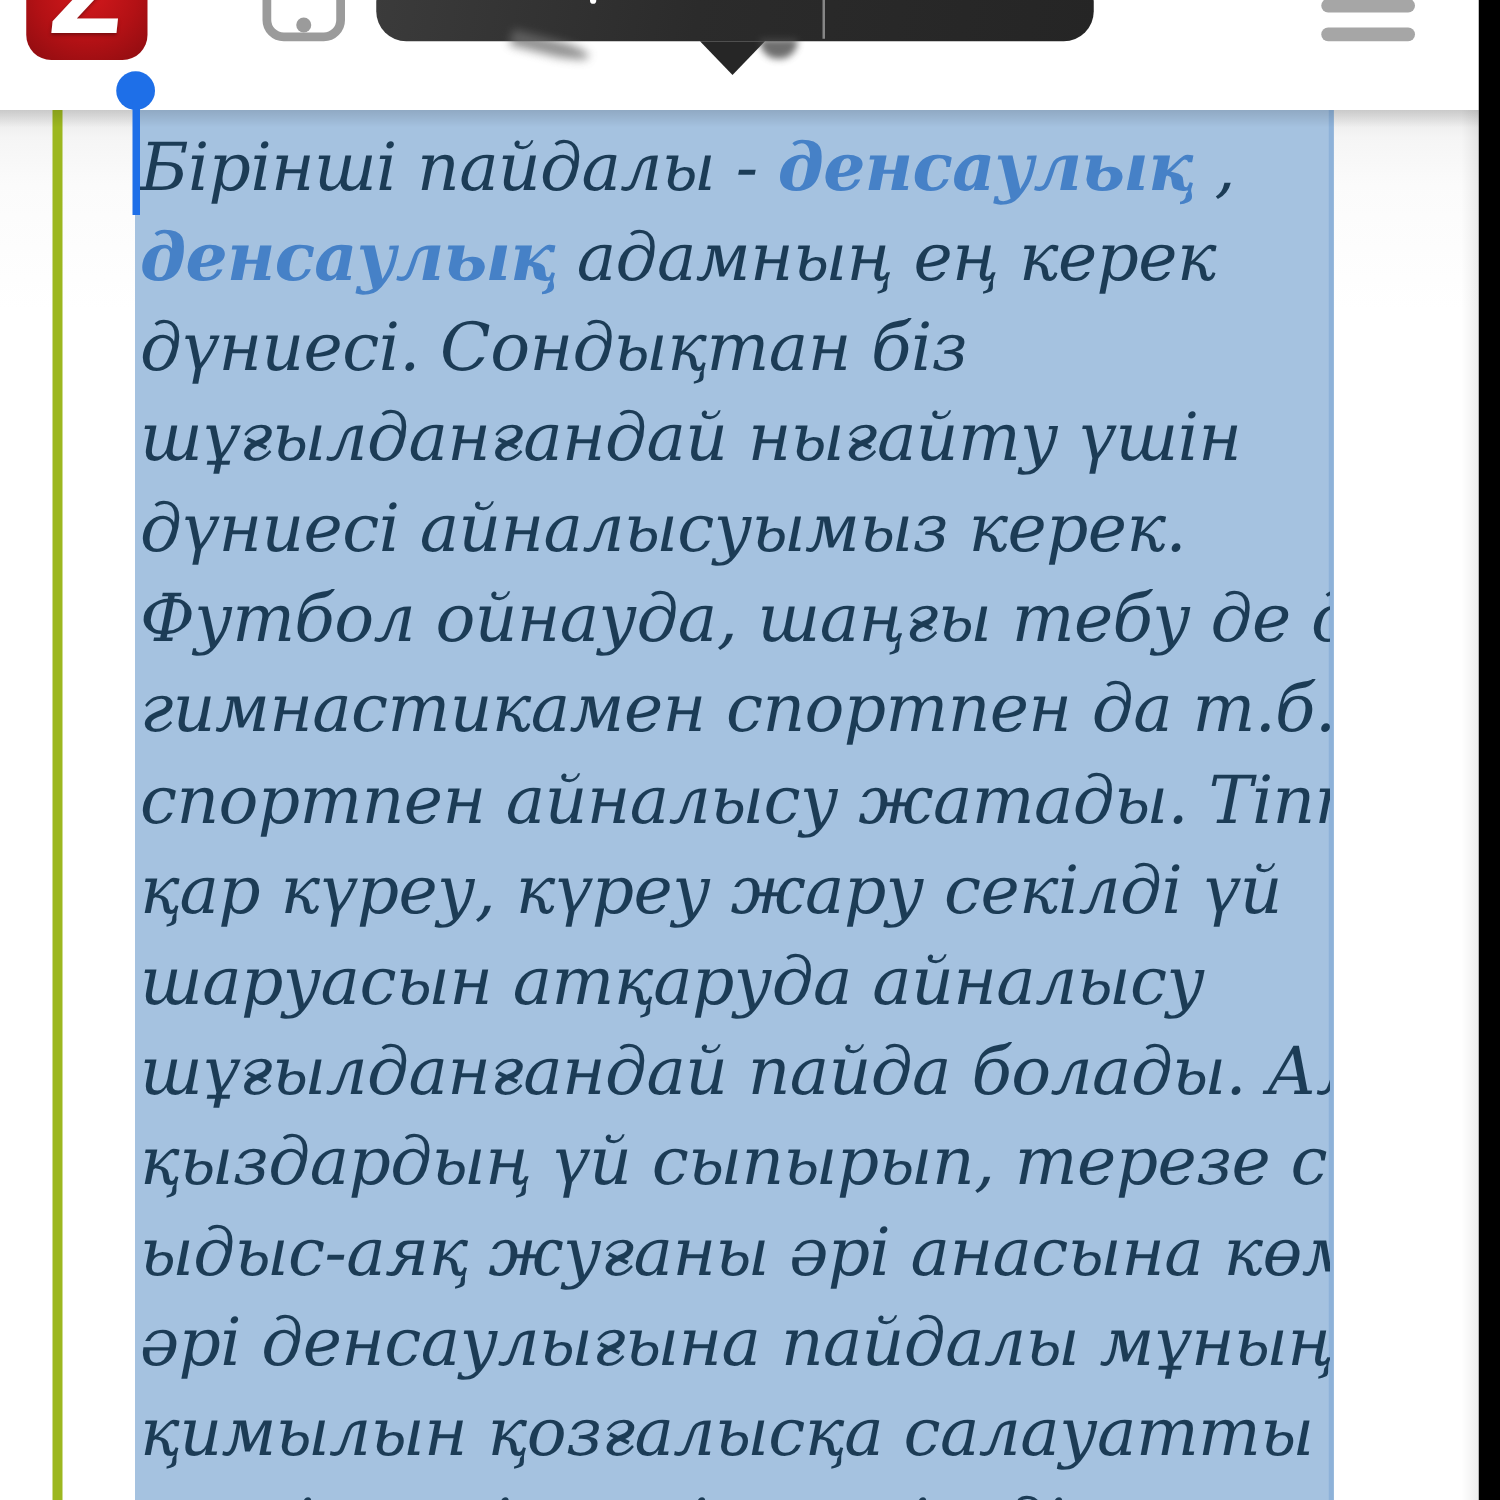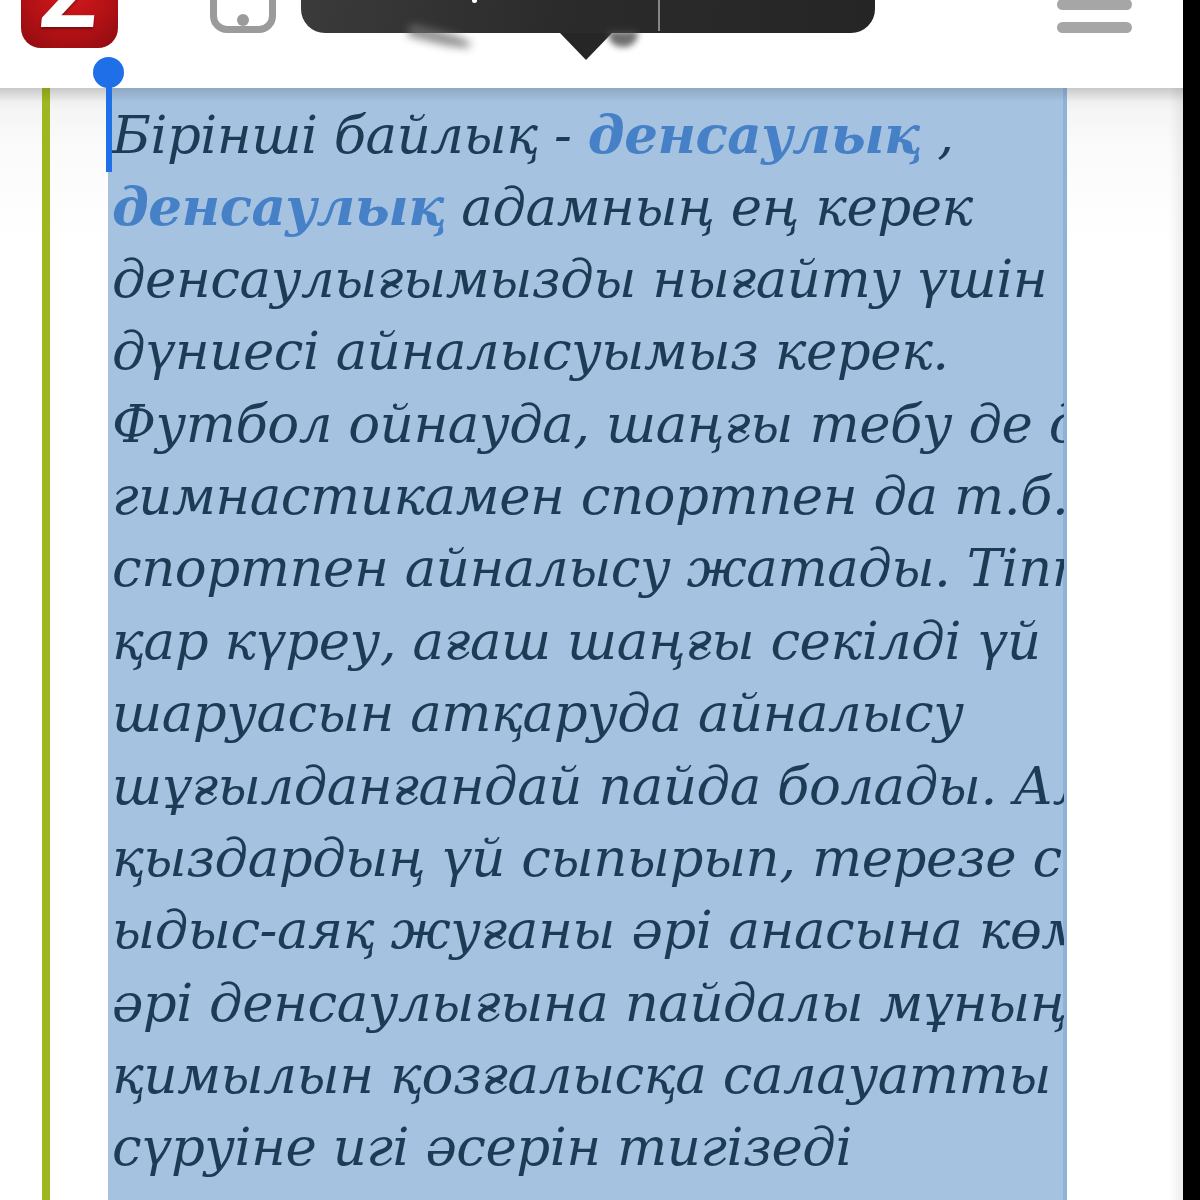--- a/index.html
+++ b/index.html
@@ -65,28 +65,29 @@
 
   <div class="content-area">
     <div class="right-edge-shade"></div>
     <div class="quote-border" style="background: rgb(156, 183, 31);"></div>
     <div class="selection-band" style="background: rgb(165, 194, 224); border-right: 4px solid rgb(142, 178, 217);"></div>
     <div class="top-shadow"></div>
   </div>
 
   <div class="quote-wrap">
     <div class="quote-lines">
-        <div class="line"><span class="seg">Бірінші байлық - </span><span class="seg link">денсаулық</span><span class="seg"> ,</span></div>
+        <div class="line"><span class="seg">Бірінші пайдалы - </span><span class="seg link">денсаулық</span><span class="seg"> ,</span></div>
         <div class="line"><span class="seg link">денсаулық</span><span class="seg"> адамның ең керек</span></div>
-        <div class="line"><span class="seg">денсаулығымызды нығайту үшін</span></div>
+        <div class="line"><span class="seg">дүниесі. Сондықтан біз</span></div>
+        <div class="line"><span class="seg">шұғылданғандай нығайту үшін</span></div>
         <div class="line"><span class="seg">дүниесі айналысуымыз керек.</span></div>
         <div class="line"><span class="seg">Футбол ойнауда, шаңғы тебу де де,</span></div>
         <div class="line"><span class="seg">гимнастикамен спортпен да т.б.</span></div>
         <div class="line"><span class="seg">спортпен айналысу жатады. Тіпті,</span></div>
-        <div class="line"><span class="seg">қар күреу, ағаш шаңғы секілді үй</span></div>
+        <div class="line"><span class="seg">қар күреу, күреу жару секілді үй</span></div>
         <div class="line"><span class="seg">шаруасын атқаруда айналысу</span></div>
         <div class="line"><span class="seg">шұғылданғандай пайда болады. Ал</span></div>
         <div class="line"><span class="seg">қыздардың үй сыпырып, терезе сүртіп</span></div>
         <div class="line"><span class="seg">ыдыс-аяқ жуғаны әрі анасына көмек,</span></div>
         <div class="line"><span class="seg">әрі денсаулығына пайдалы мұның бәрі</span></div>
         <div class="line"><span class="seg">қимылын қозғалысқа салауатты өмір</span></div>
         <div class="line"><span class="seg">сүруіне игі әсерін тигізеді</span></div>
       </div>
   </div>
 

